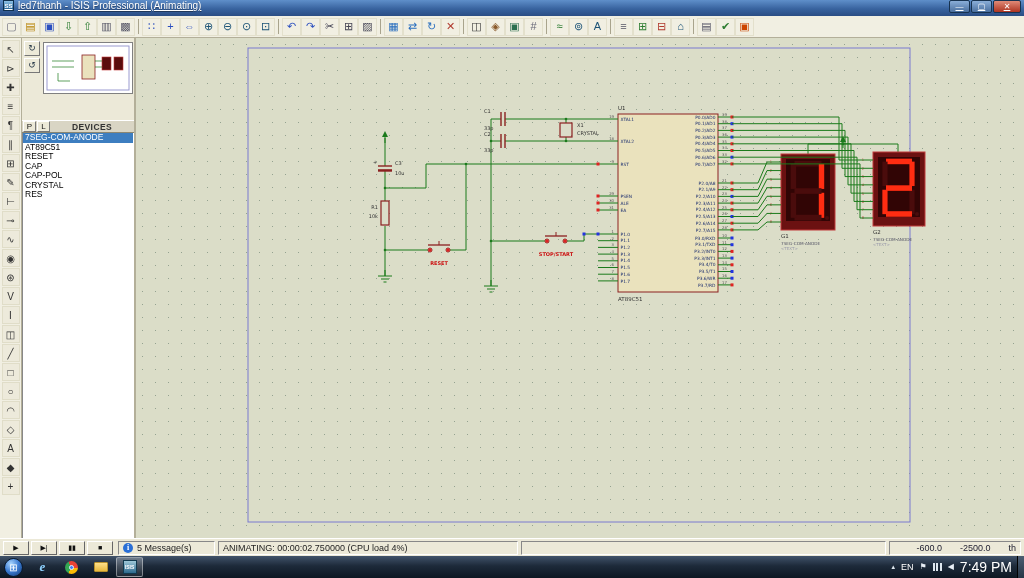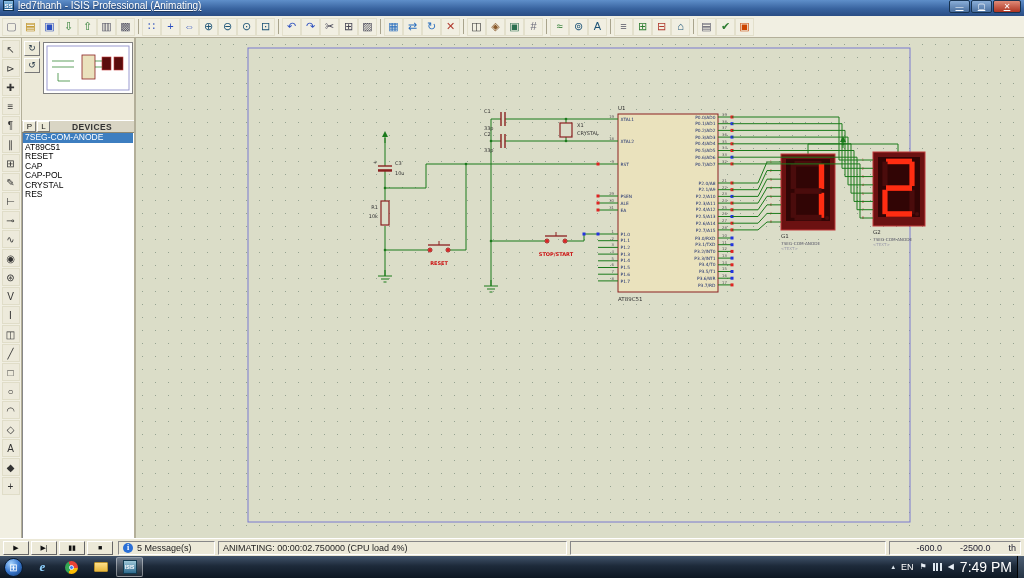--- a/index.html
+++ b/index.html
@@ -45,21 +45,21 @@
   .canvas{flex:1;position:relative;background-color:#dbddc8;background-image:radial-gradient(circle,#94a290 0.8px,transparent 1px);background-size:13px 13px;overflow:hidden;}
   .canvas svg{position:absolute;left:0;top:0;}
   svg text{font-family:"DejaVu Sans",sans-serif;}
 
   
   .statusbar{height:18px;flex:0 0 18px;background:#ece9d8;display:flex;align-items:center;gap:3px;padding:0 3px;border-top:1px solid #fff;}
   .anim-controls{display:flex;gap:2px;margin-right:2px;}
   .anim-btn{width:26px;height:14px;border:1px solid;border-color:#fff #666 #666 #fff;background:#ece9d8;font-size:7px;text-align:center;line-height:12px;color:#111;}
   .msg-panel,.status-panel,.coord-box{height:14px;border:1px solid;border-color:#888 #fff #fff #888;display:flex;align-items:center;font-size:9px;color:#222;padding:0 4px;background:#ece9d8;white-space:nowrap;}
   .msg-panel{width:97px;}
-  .status-panel{width:349px;}
+  .status-panel{width:300px;}
   .info-icon{width:10px;height:10px;flex:0 0 10px;border-radius:50%;background:#2a6fd6;color:#fff;font-size:8px;line-height:10px;text-align:center;font-weight:bold;margin-right:4px;font-family:"Liberation Serif",serif;}
   .sb-spacer{flex:1;height:14px;border:1px solid;border-color:#888 #fff #fff #888;}
   .coord-box{width:132px;justify-content:flex-end;gap:18px;color:#223;}
 
   
   .taskbar{height:22px;flex:0 0 22px;background:linear-gradient(#41536a,#1d2a3a 45%,#0d1722);display:flex;align-items:center;}
   .start-orb{width:19px;height:19px;border-radius:50%;margin:0 5px 0 4px;background:radial-gradient(circle at 35% 28%,#a9d6ff,#3a7ad1 48%,#123a72);border:1px solid #091a30;display:flex;align-items:center;justify-content:center;color:#fff;font-size:10px;}
   .tb-item{width:27px;height:20px;margin:0 1px;display:flex;align-items:center;justify-content:center;border-radius:2px;}
   .tb-item.active{background:linear-gradient(rgba(255,255,255,.28),rgba(255,255,255,.07));border:1px solid rgba(255,255,255,.4);}
   .ie-icon{color:#8ed2ff;font-size:13px;font-style:italic;font-weight:bold;font-family:"Liberation Serif",serif;}

